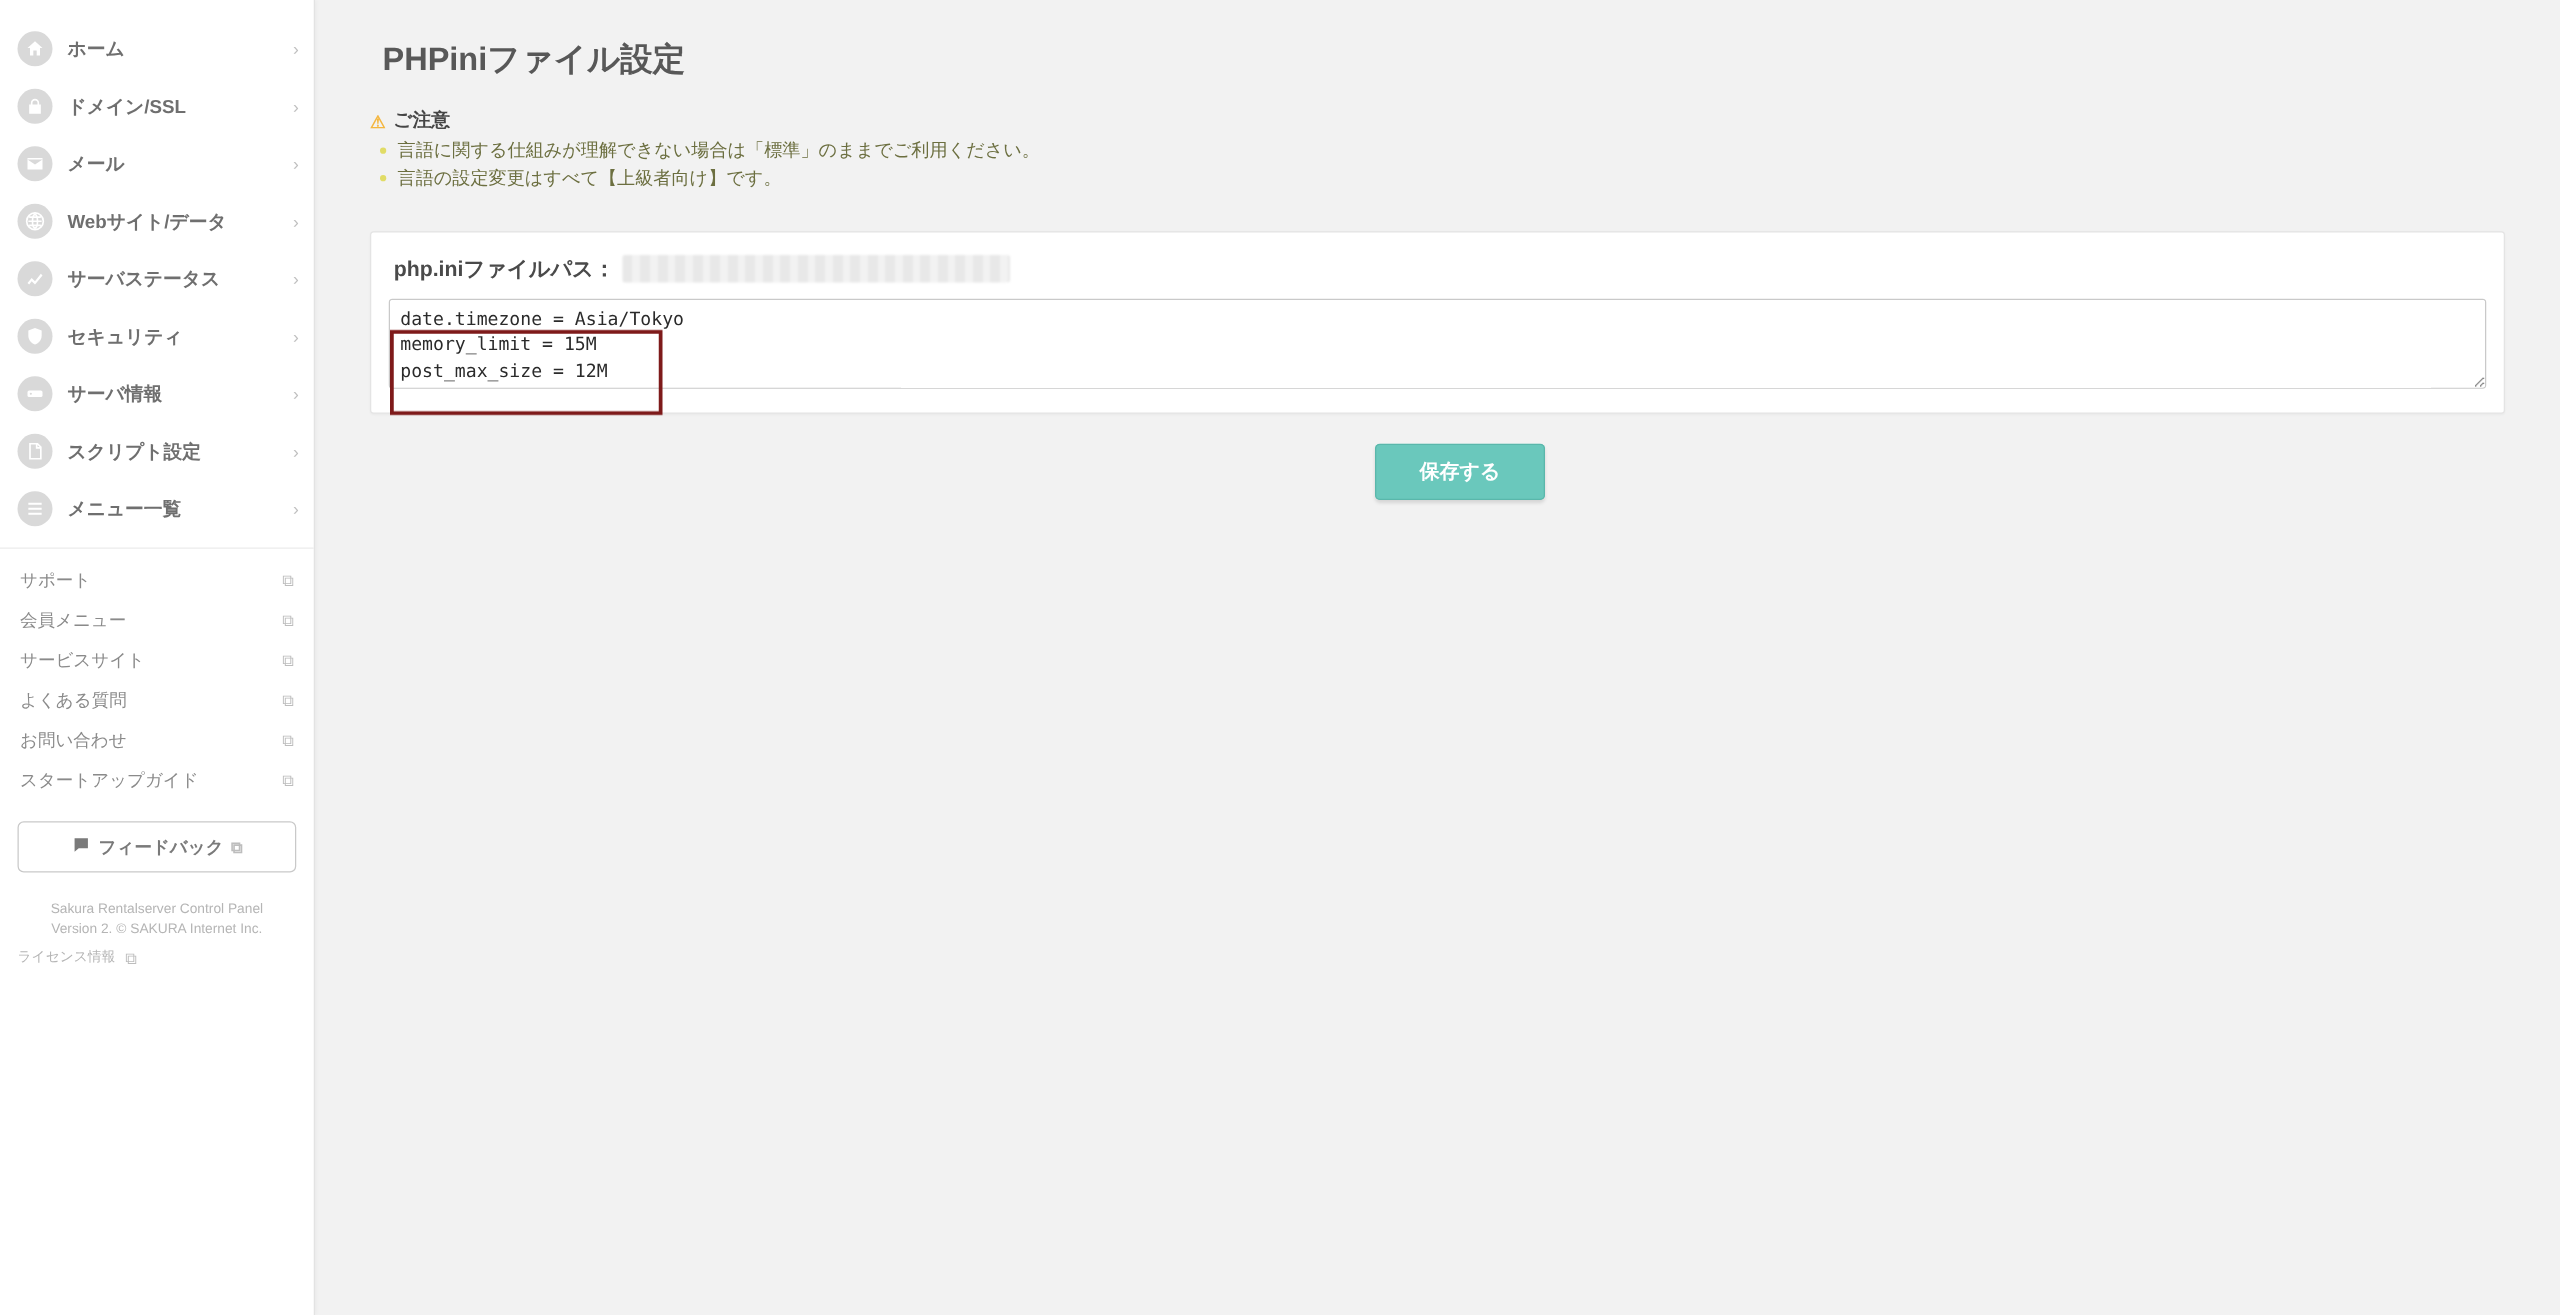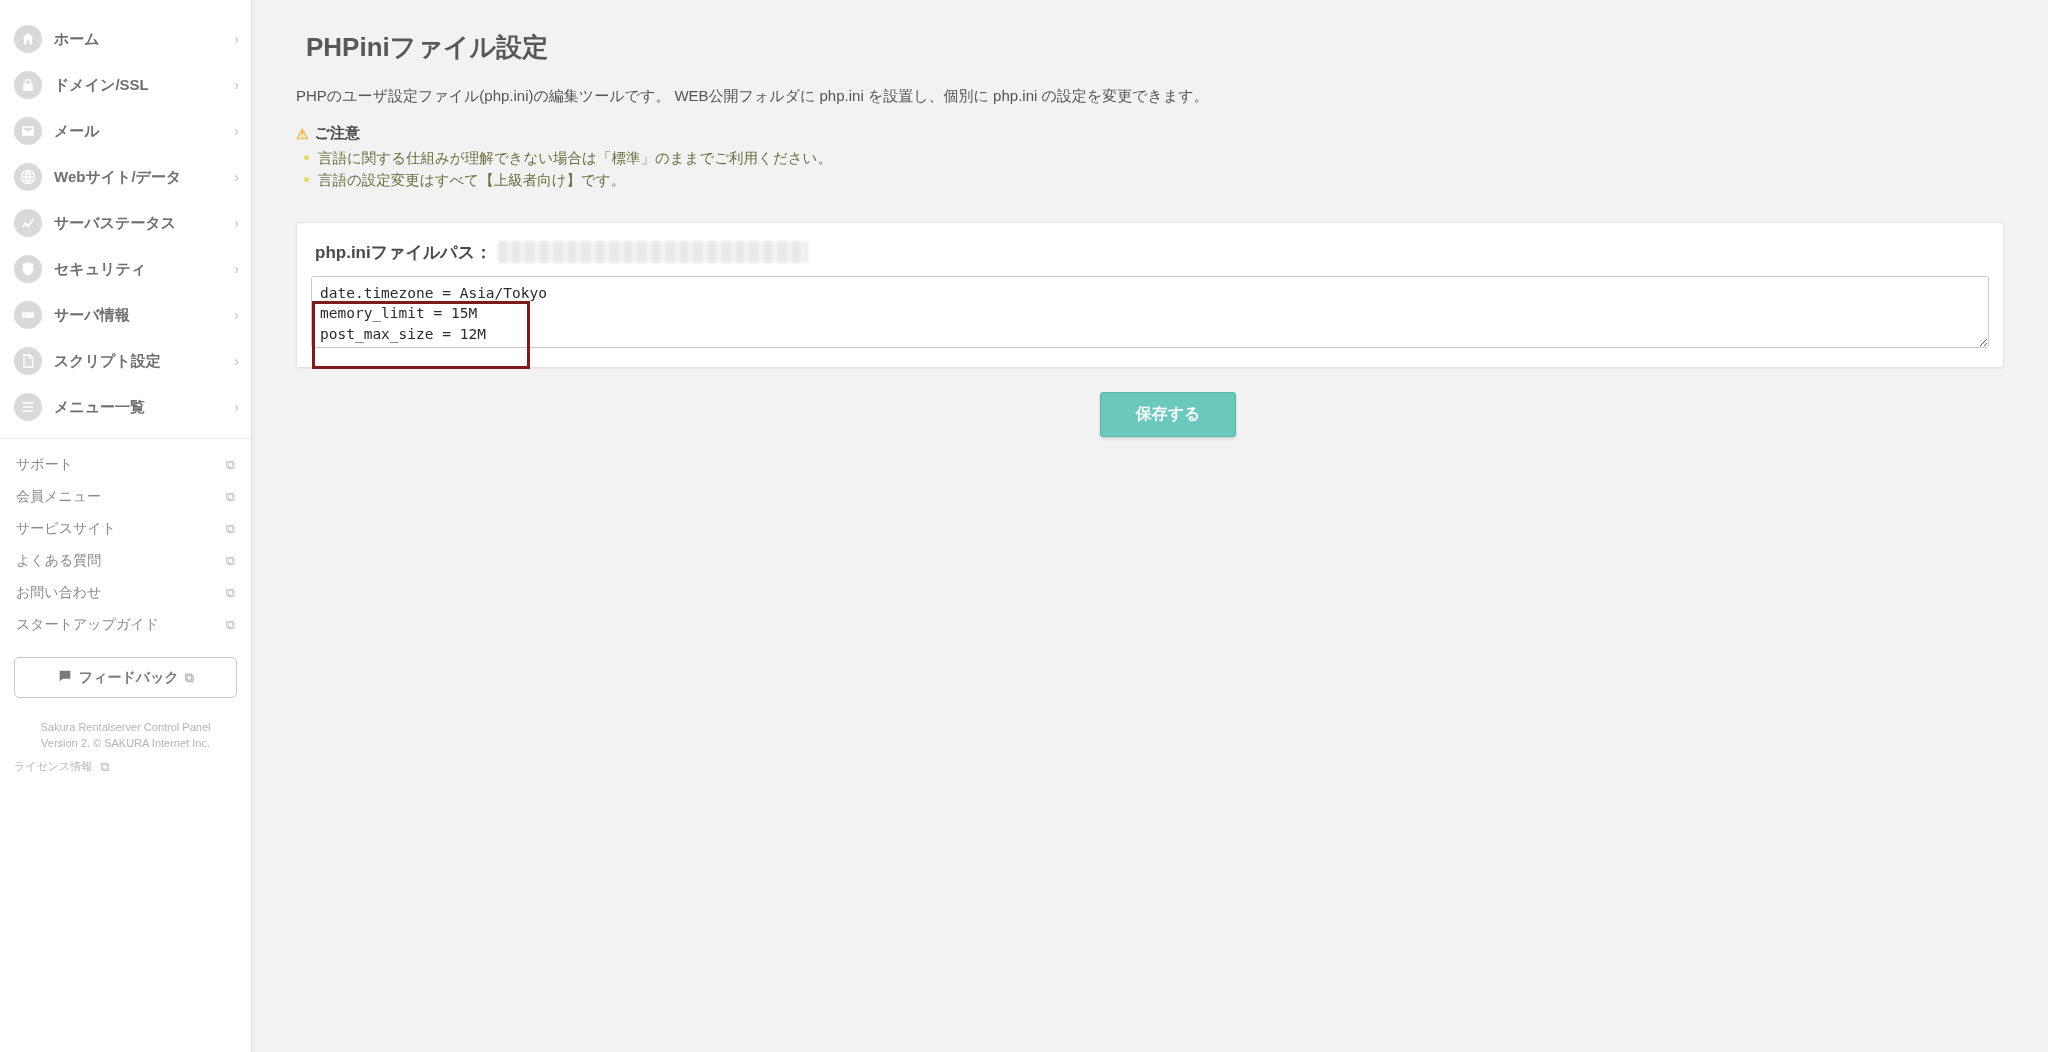--- a/index.html
+++ b/index.html
@@ -295,21 +295,20 @@
       <div class="license-link">
         <span>ライセンス情報</span>
         <span class="ext-ico">⧉</span>
       </div>
     </div>
   </aside>
 
   <main class="main">
     <h1 class="page-title">PHPiniファイル設定</h1>
 
-    <p class="intro-text">PHPのユーザ設定ファイル(php.ini)の編集ツールです。 WEB公開フォルダに php.ini を設置し、個別に php.ini の設定を変更できます。</p>
 
     <div class="caution-block">
       <div class="caution-head">
         <span class="warn-ico">⚠</span>
         <span>ご注意</span>
       </div>
       <ul class="caution-list">
         <li>言語に関する仕組みが理解できない場合は「標準」のままでご利用ください。</li>
         <li>言語の設定変更はすべて【上級者向け】です。</li>
       </ul>

